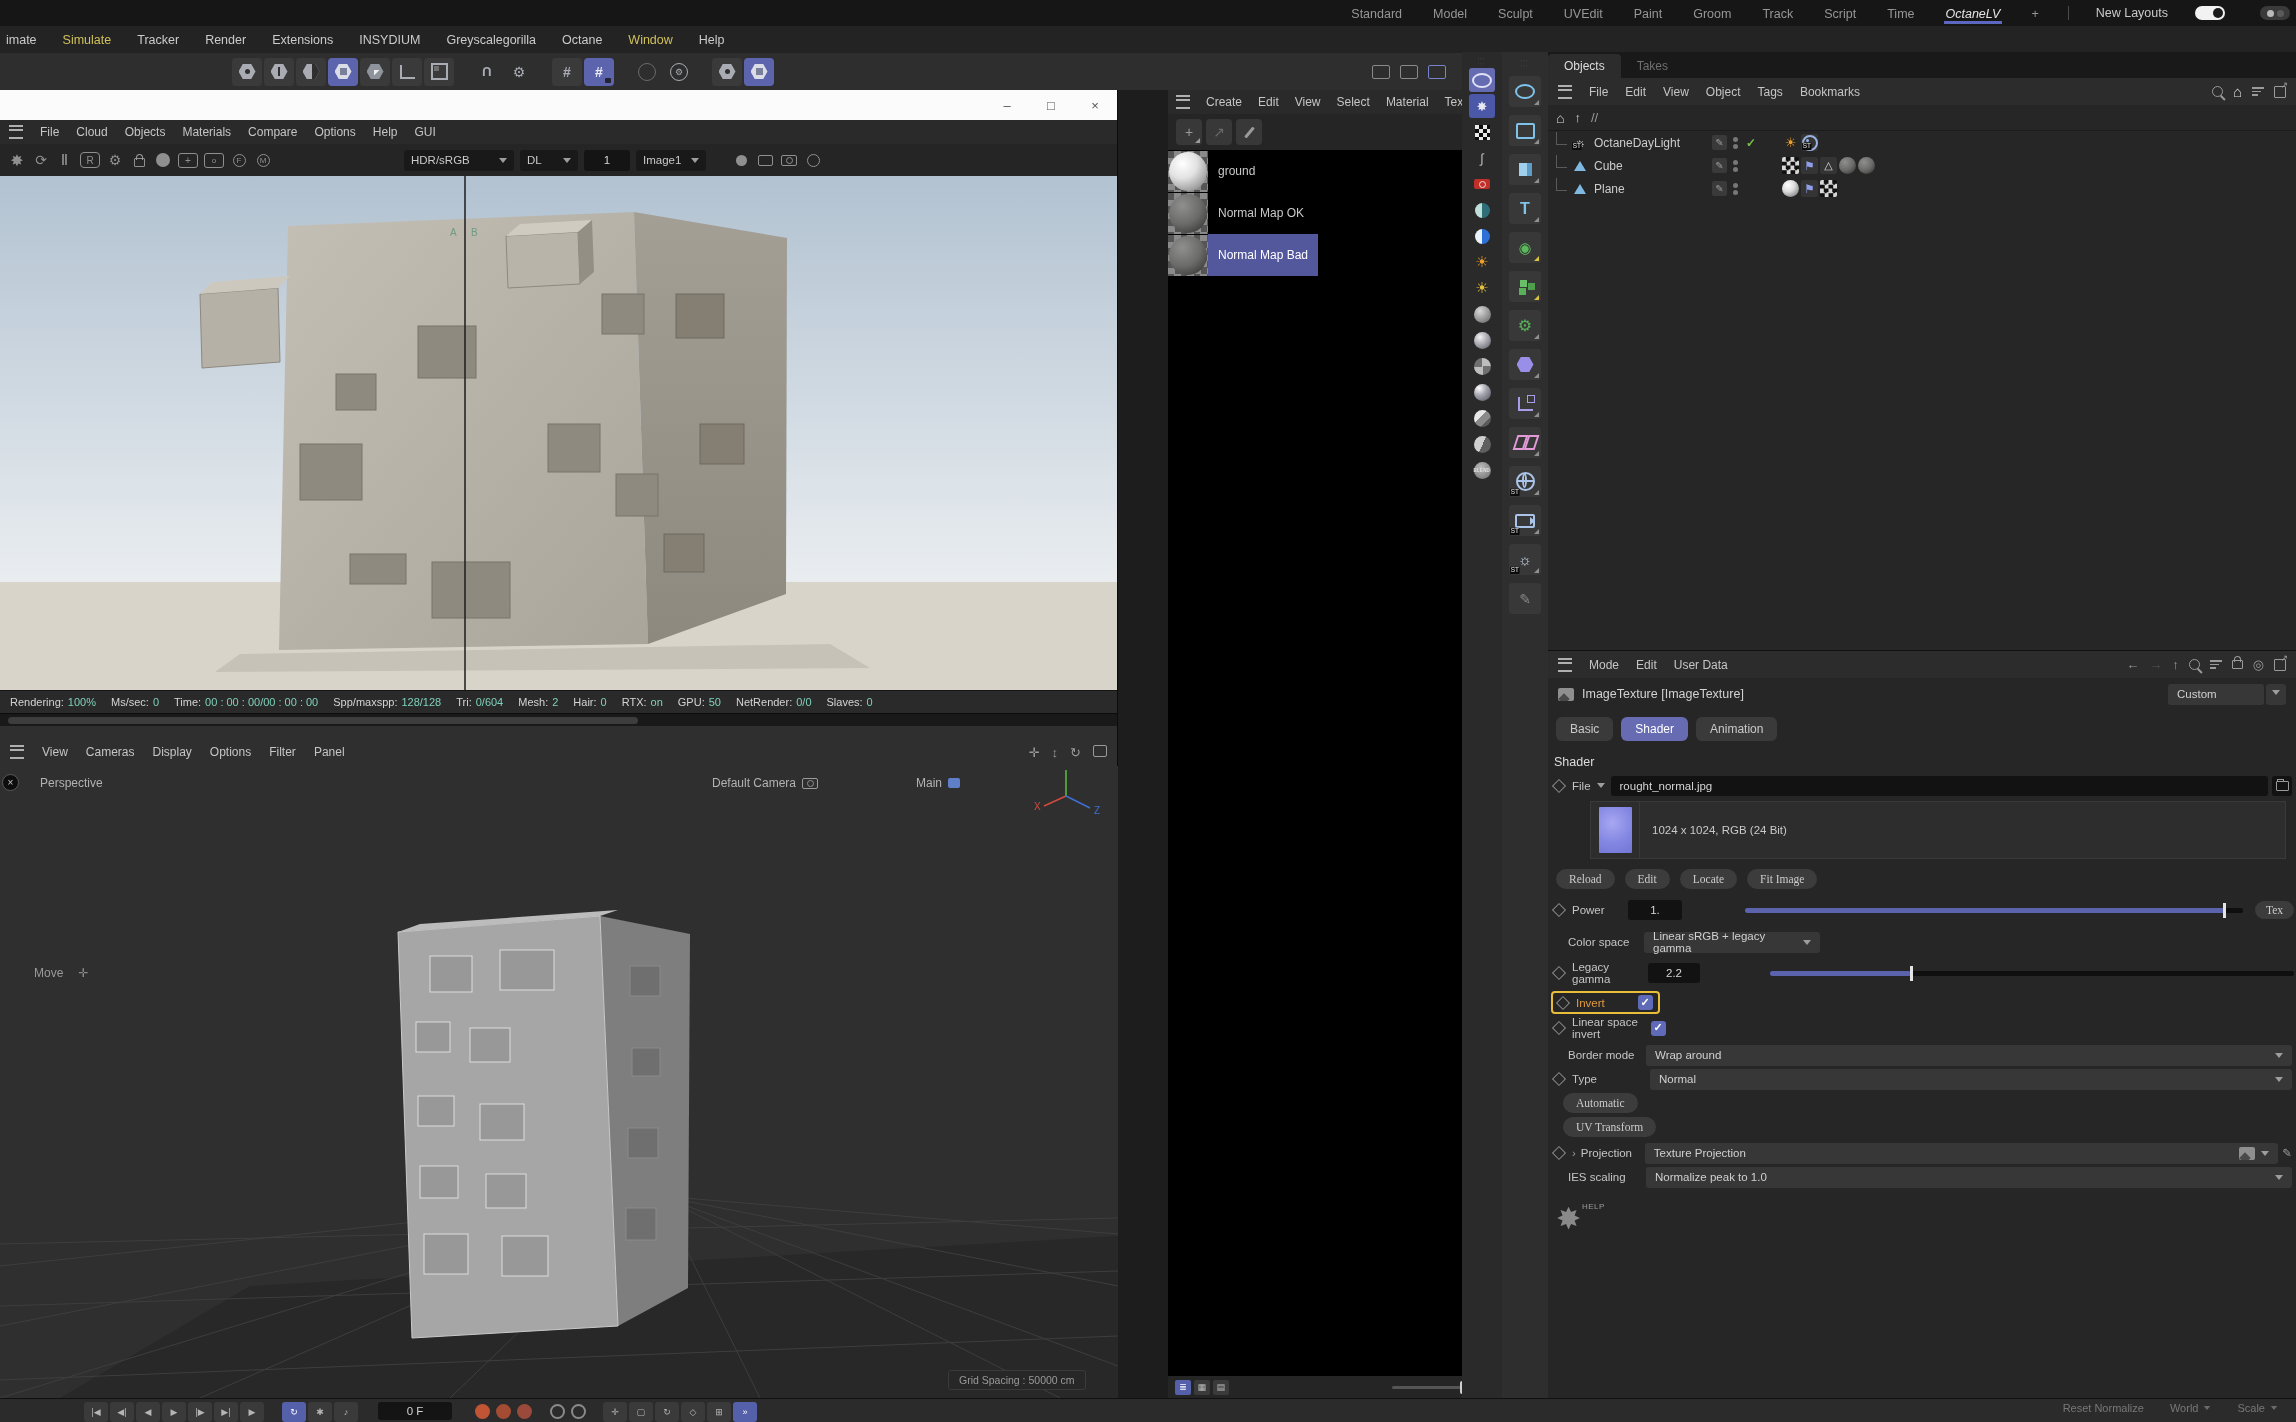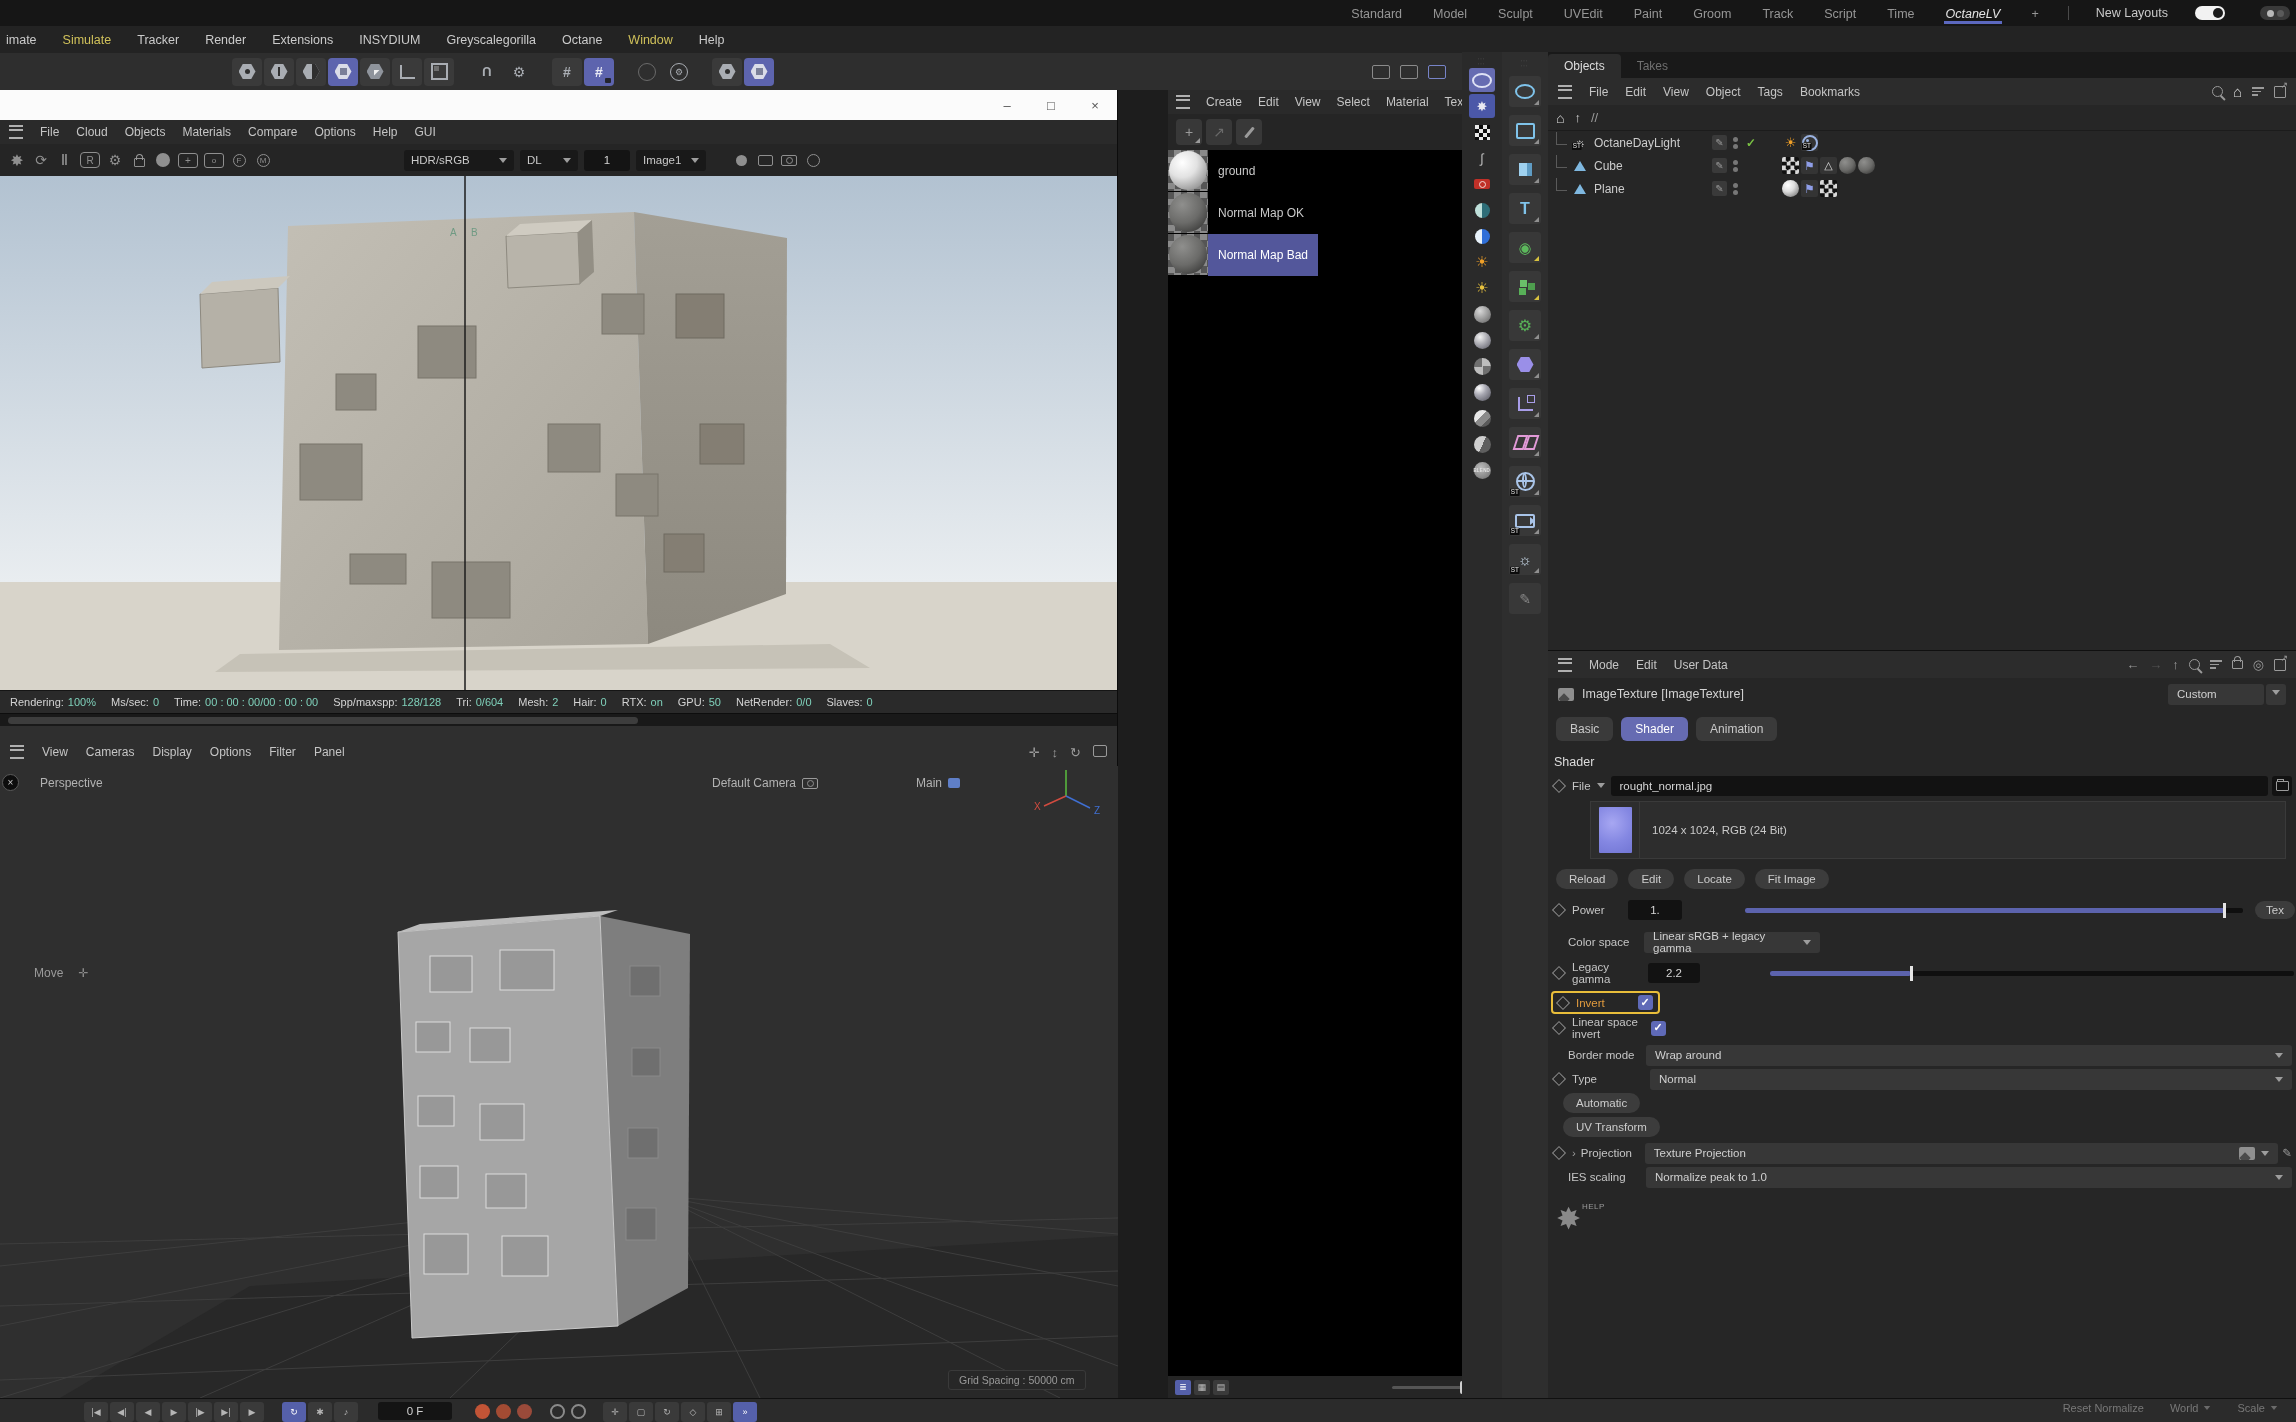--- a/index.html
+++ b/index.html
@@ -52,21 +52,21 @@
   .lockic::before{content:"";position:absolute;left:1px;top:-5px;width:5px;height:5px;border:1.5px solid #9a9a9a;border-bottom:none;border-radius:4px 4px 0 0}
   .openext{width:10px;height:10px;border:1.5px solid #9a9a9a;border-radius:1px;position:relative}
   .openext::after{content:"↗";position:absolute;right:-3px;top:-7px;font-size:9px;color:#9a9a9a}
   .filtic{width:12px;display:flex;flex-direction:column;gap:2px}
   .filtic i{height:1.5px;background:#9a9a9a}
   .filtic i:nth-child(2){width:9px}.filtic i:nth-child(3){width:6px}
   .car{width:0;height:0;border:4px solid transparent;border-top:5px solid #9d9d9d;margin-top:5px;flex:none}
   .chk{width:15px;height:15px;border-radius:3px;background:#5f6ab8;position:relative;flex:none}
   .chk::after{content:"✓";position:absolute;left:2.5px;top:0.5px;color:#fff;font-size:11px;font-weight:bold}
   .dia{width:8px;height:8px;border:1.5px solid #8a8a8a;transform:rotate(45deg);margin:0 8px 0 3px;flex:none}
-  .pill{border:none;border-radius:12px;background:#3c3c3c;color:#cccccc;font-size:11.5px;padding:4px 13px;font-family:Liberation Sans, sans-serif}
+  .pill{border:none;border-radius:12px;background:#3c3c3c;color:#cccccc;font-size:11.5px;padding:4px 13px;font-family:Liberation Serif, serif}
   
   #lv{left:0;top:90px;width:1118px;height:636px;background:#262626;border-right:1px solid #0c0c0c;box-sizing:border-box}
   #lvtitle{height:30px;background:#fbfbfb;display:flex;align-items:center;justify-content:flex-end;color:#555}
   #lvtitle span{width:44px;text-align:center;font-size:13px}
   #lvmenu{height:24px;background:#2a2a2a;display:flex;align-items:center;gap:17px;padding-left:9px;font-size:12px;color:#c5c5c5}
   #lvtools{height:32px;background:#252525;display:flex;align-items:center;gap:6px;padding-left:8px;color:#8f8f8f}
   .lvic{font-size:14px;display:inline-flex;align-items:center;justify-content:center;min-width:18px}
   .dd{display:inline-flex;align-items:center;background:#191919;border-radius:3px;height:21px;padding:0 7px;
       font-size:11.5px;color:#c9c9c9;gap:9px}
   .fld{display:inline-flex;align-items:center;justify-content:center;background:#141414;border-radius:3px;height:21px;
@@ -93,21 +93,21 @@
            color:#c9c9c9;font-size:10px;display:flex;align-items:center;justify-content:center}
   
   #mats{left:1168px;top:90px;width:344px;height:1308px;background:#000000;border-right:1px solid #0c0c0c;box-sizing:border-box;position:absolute}
   #matmenu{height:24px;display:flex;align-items:center;gap:16px;padding-left:8px;font-size:12px;color:#c5c5c5;background:#2a2a2a}
   #mattools{height:36px;display:flex;align-items:center;gap:4px;padding:0 8px;background:#252525}
   .mtb{width:26px;height:26px;border-radius:4px;background:#383838;display:flex;align-items:center;justify-content:center;color:#9a9a9a;font-size:14px;position:relative}
   .mtb .cnr{position:absolute;right:2px;bottom:2px;width:0;height:0;border-left:5px solid transparent;border-bottom:5px solid #9a9a9a}
   .trash{width:11px;height:12px;border:1.5px solid #9a9a9a;border-top:none;border-radius:0 0 2px 2px;position:relative}
   .trash::before{content:"";position:absolute;top:-4px;left:-3.5px;width:14px;height:2px;background:#9a9a9a}
   .picker{width:3px;height:13px;background:#9a9a9a;border-radius:1px;transform:rotate(40deg)}
-  .mat-row{display:flex;height:42px}
+  .mat-row{display:flex;align-items:center;height:42px}
   .mat-thumb{width:40px;height:41px;position:relative;flex:none;
      background:repeating-conic-gradient(#8a8a8a 0 25%,#555 0 50%);background-size:13px 13px}
   .mat-thumb::after{content:"";position:absolute;inset:1px;border-radius:50%}
   .thumb-light .mat-thumb::after{background:radial-gradient(circle at 35% 30%,#ffffff,#e2e2e2 40%,#9a9a9a 78%,#6f6f6f)}
   .thumb-rock .mat-thumb::after{background:radial-gradient(circle at 35% 30%,#8f8f8d,#6b6b69 50%,#3c3c3b 85%)}
   .mat-name{height:42px;line-height:42px;padding:0 10px;font-size:12px;color:#c9c9c9}
   .mat-row.selected .mat-name{background:#53579b;color:#fff}
   #matbtm{position:absolute;left:0;right:0;bottom:0;height:22px;background:#252525;display:flex;align-items:center;padding:0 7px;gap:3px}
   .vmic{width:16px;height:15px;border-radius:2px;background:#3a3a3a;color:#bdbdbd;font-size:9px;display:flex;align-items:center;justify-content:center}
   .vmic.active{background:#5560aa;color:#fff}

